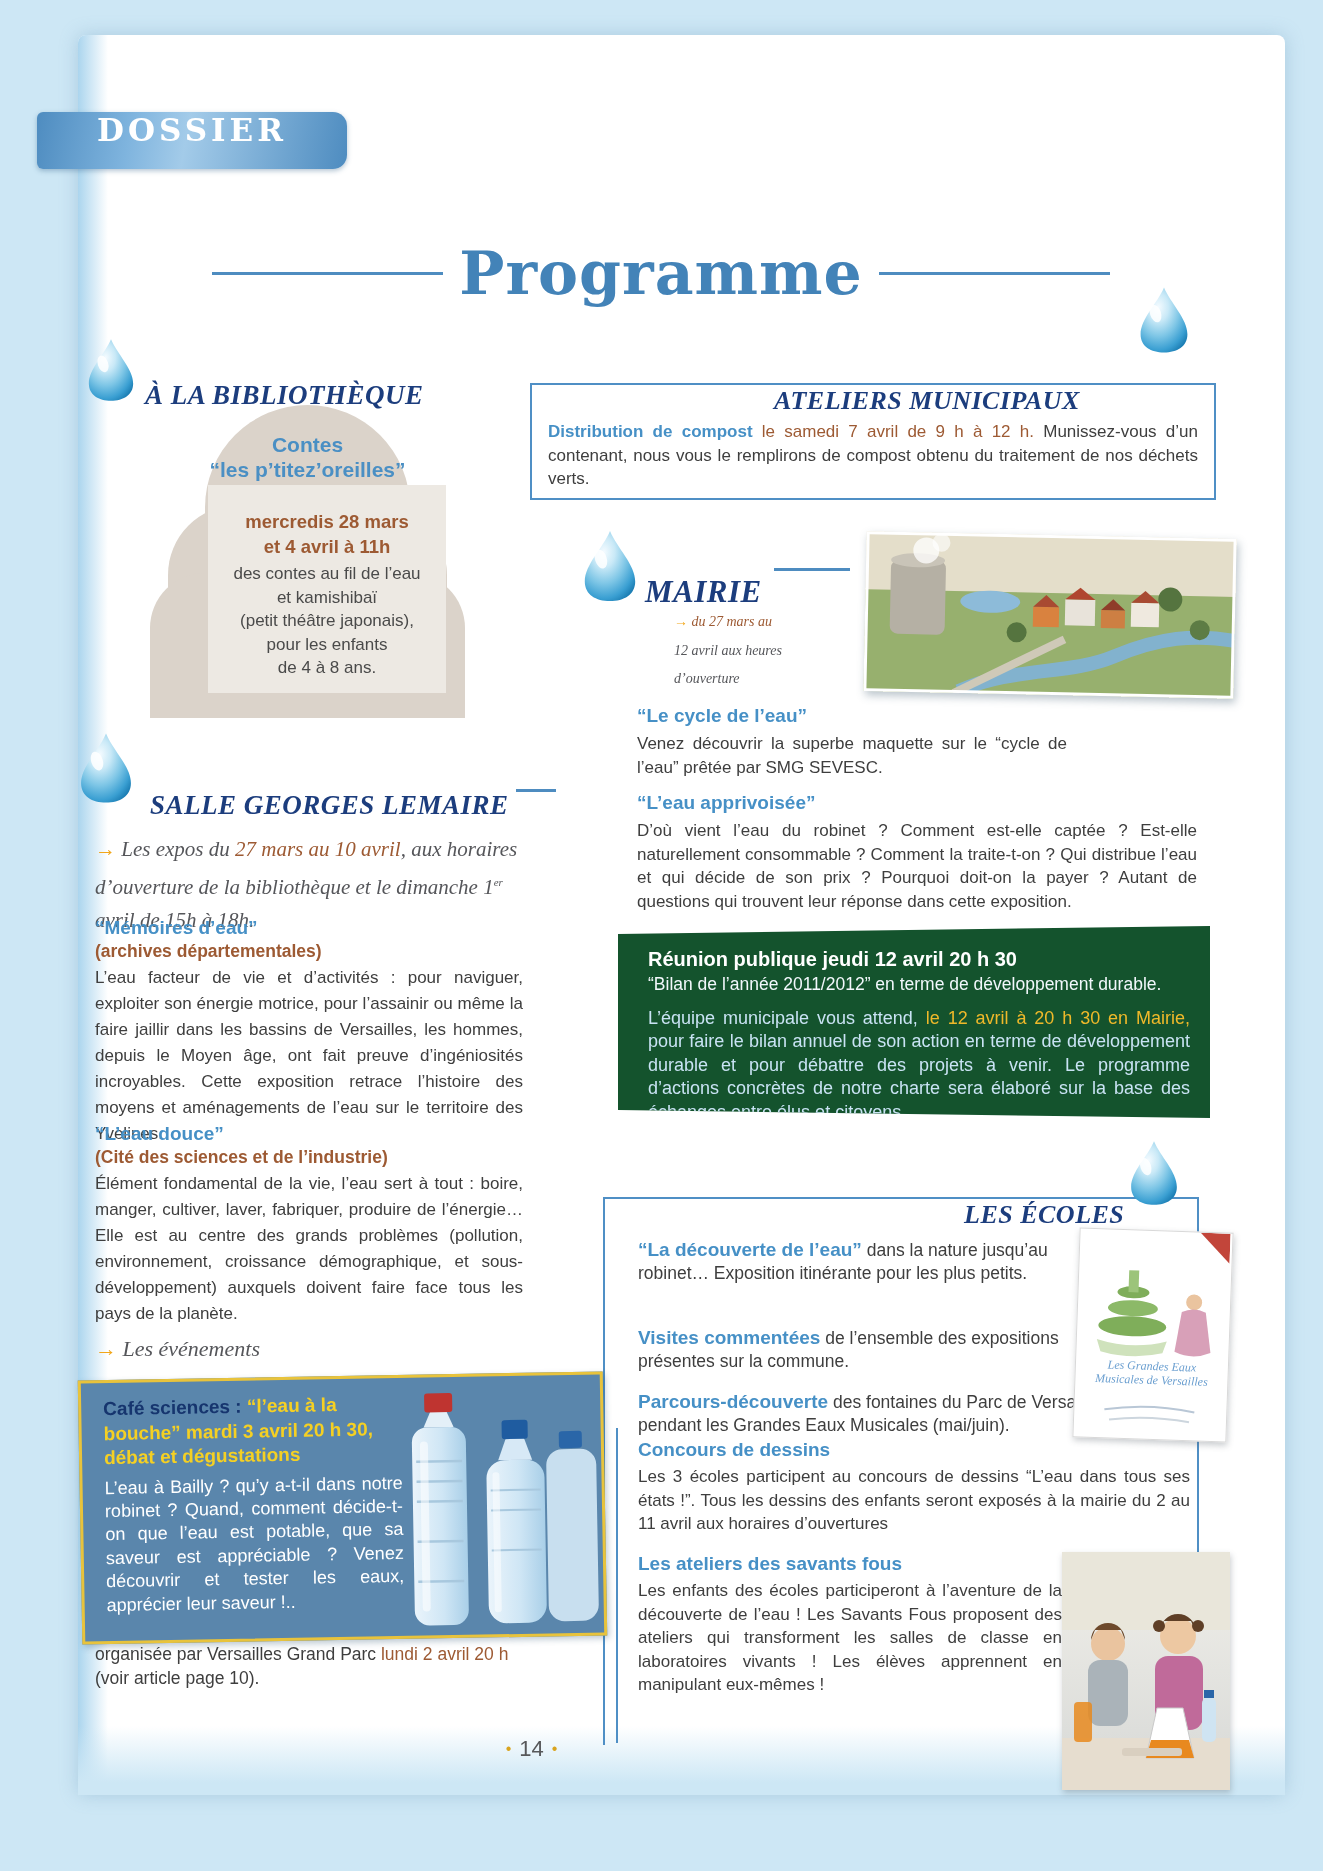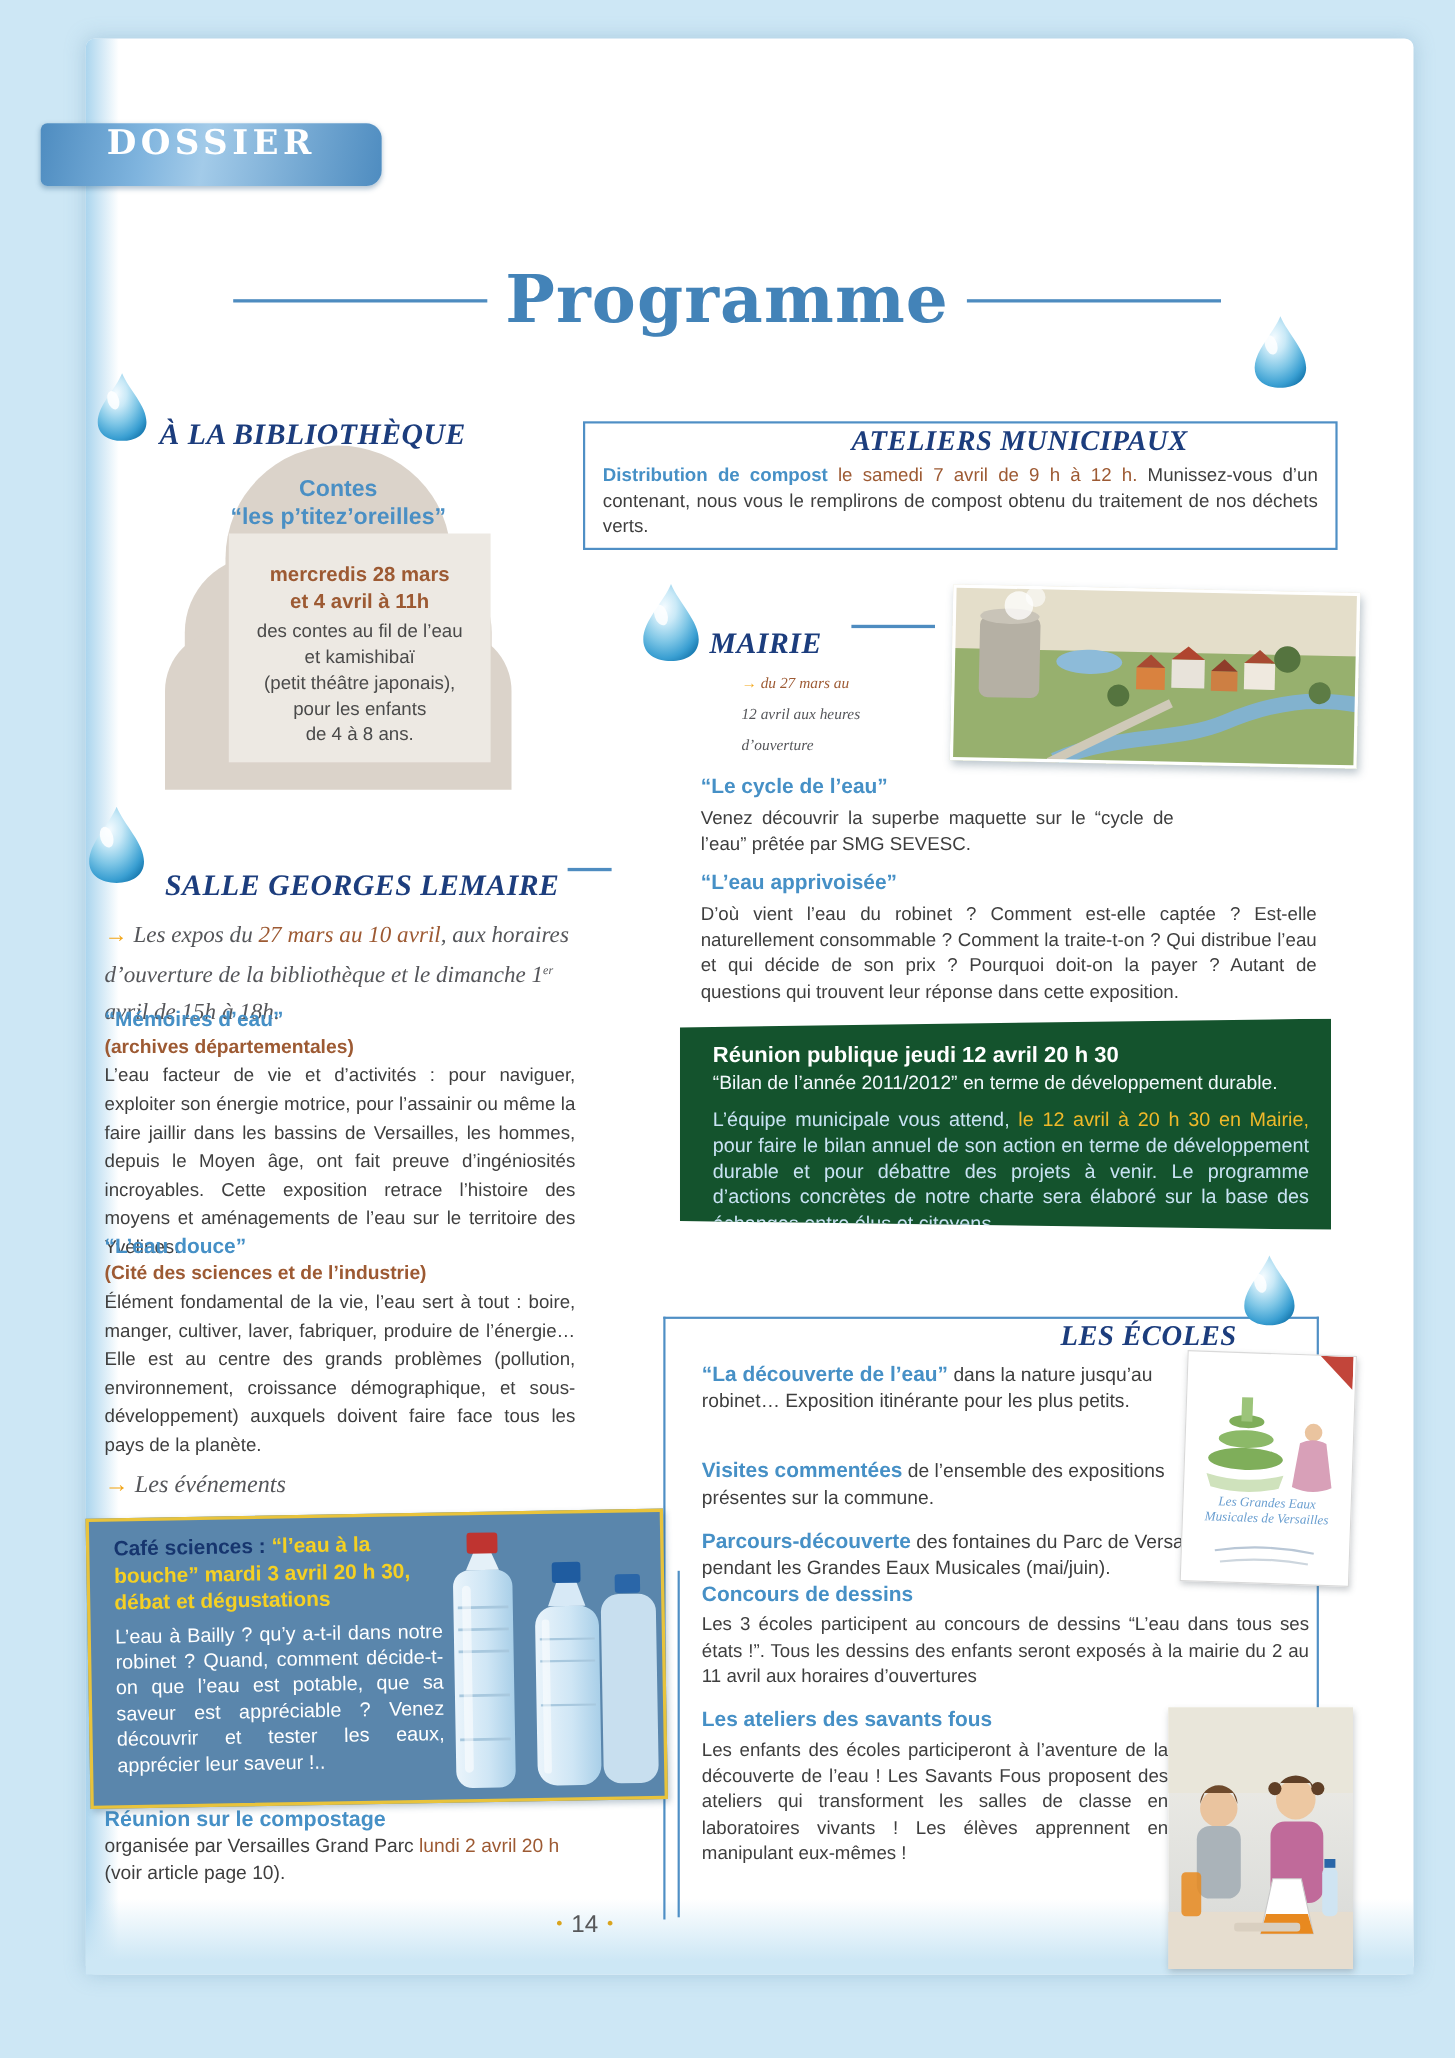--- a/index.html
+++ b/index.html
@@ -74,21 +74,21 @@
   #cafe-text .yellow{color:#f5d023;font-weight:bold;font-size:19px;line-height:24.5px;}
   #cafe-body{margin-top:6px;font-size:18px;line-height:23.4px;color:#ffffff;text-align:justify;}
   #bottles{position:absolute;right:2px;top:4px;}
   #compostage{left:95px;top:1642px;width:480px;}
   #compostage .line{font-size:17.5px;line-height:24px;color:#3e3e3e;}
 
   
   #ateliers-box{left:530px;top:383px;width:682px;height:113px;border:2px solid #4f8fc5;z-index:2;}
   #h-ateliers{left:762px;top:364px;font-size:26px;}
   #compost-text{left:548px;top:403px;width:650px;z-index:3;}
-  #h-mairie{left:645px;top:548px;font-size:27px;}
+  #h-mairie{left:645px;top:548px;font-size:31px;}
   #mairie-rule{left:774px;top:568px;width:76px;}
   #photo-maquette{left:865px;top:535px;width:370px;height:160px;transform:rotate(1.2deg);
         box-shadow:2px 4px 8px rgba(60,90,110,.35);z-index:2;}
   #mairie-dates{left:674px;top:608px;width:270px;font-size:14px;line-height:28.5px;}
   #cycle{left:637px;top:704px;width:430px;}
   #apprivoisee{left:637px;top:791px;width:560px;}
   #reunion-box{left:618px;top:926px;width:592px;height:192px;background:#14532d;z-index:2;
         clip-path:polygon(0 8px,100% 0,100% 100%,0 calc(100% - 8px));}
   #reunion-inner{position:absolute;left:30px;top:20px;right:20px;}
   #reunion-title{font-weight:bold;font-size:20px;line-height:26px;color:#ffffff;}
@@ -297,21 +297,20 @@
       <line x1="22" y1="100" x2="68" y2="100" stroke="#a8c8de" stroke-width="2.5"></line>
       <line x1="22" y1="120" x2="68" y2="120" stroke="#a8c8de" stroke-width="2.5"></line>
       <line x1="22" y1="160" x2="68" y2="160" stroke="#a8c8de" stroke-width="2.5"></line>
       <line x1="22" y1="200" x2="68" y2="200" stroke="#a8c8de" stroke-width="2.5"></line>
       <rect x="26" y="60" width="8" height="170" rx="4" fill="#ffffff" opacity=".55"></rect>
       <rect x="98" y="92" width="7" height="140" rx="3" fill="#ffffff" opacity=".5"></rect>
     </svg>
   </div>
 
   <div class="abs" id="compostage">
-    <div class="sub-h" style="font-size: 19.5px">Réunion sur le compostage</div>
     <div class="line">
       <span>organisée par Versailles Grand Parc </span><span class="t-brown">lundi 2 avril 20 h</span>
     </div>
     <div class="line">(voir article page 10).</div>
   </div>
 
   <div class="abs" id="reunion-box">
     <div id="reunion-inner">
       <div id="reunion-title">Réunion publique jeudi 12 avril 20 h 30</div>
       <div id="reunion-sub">“Bilan de l’année 2011/2012” en terme de développement durable.</div>

